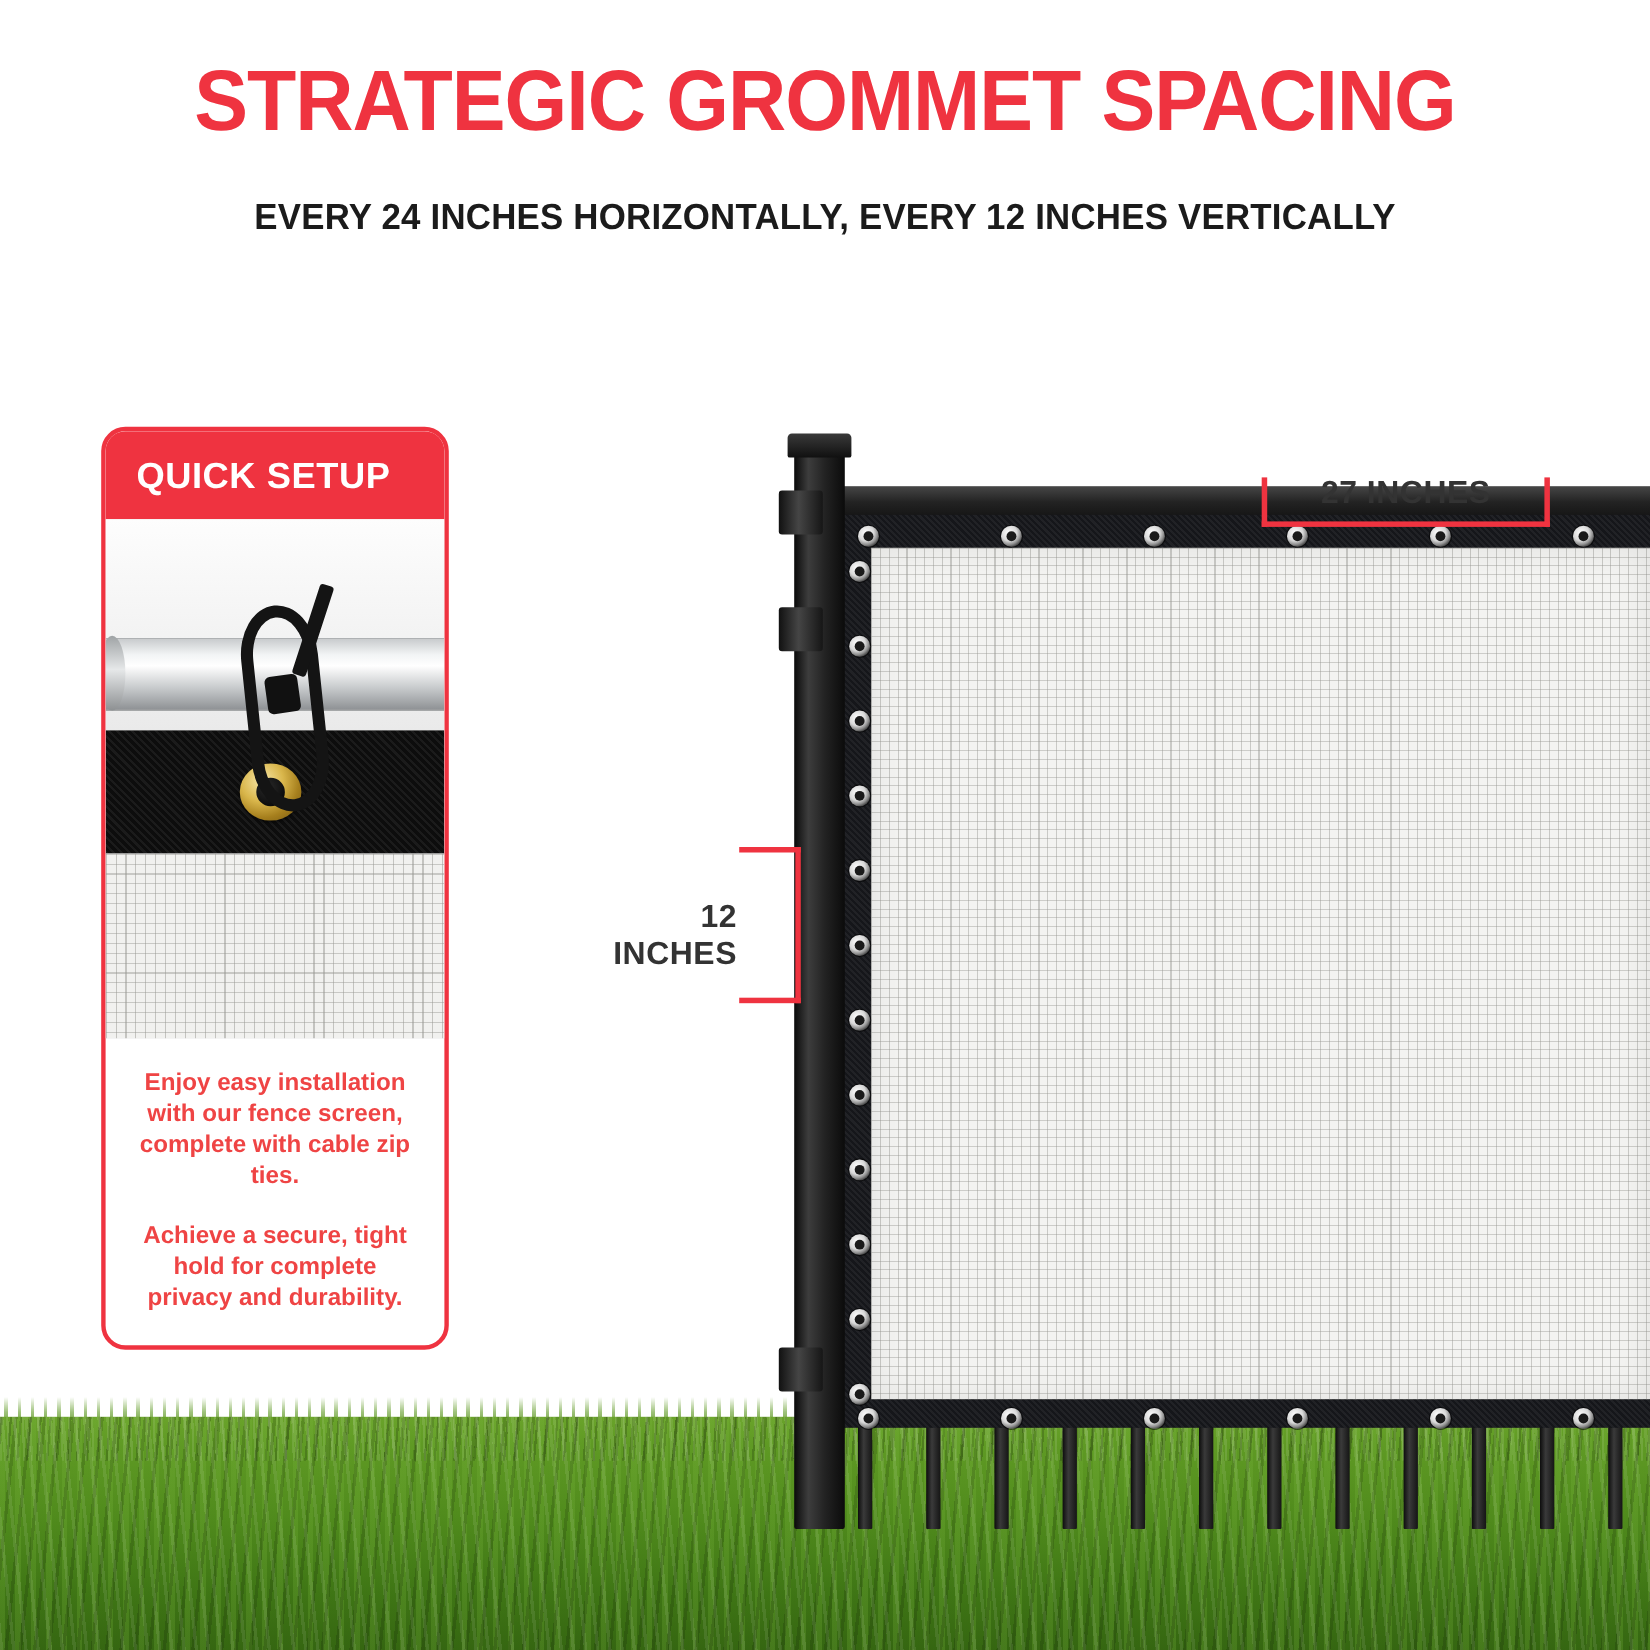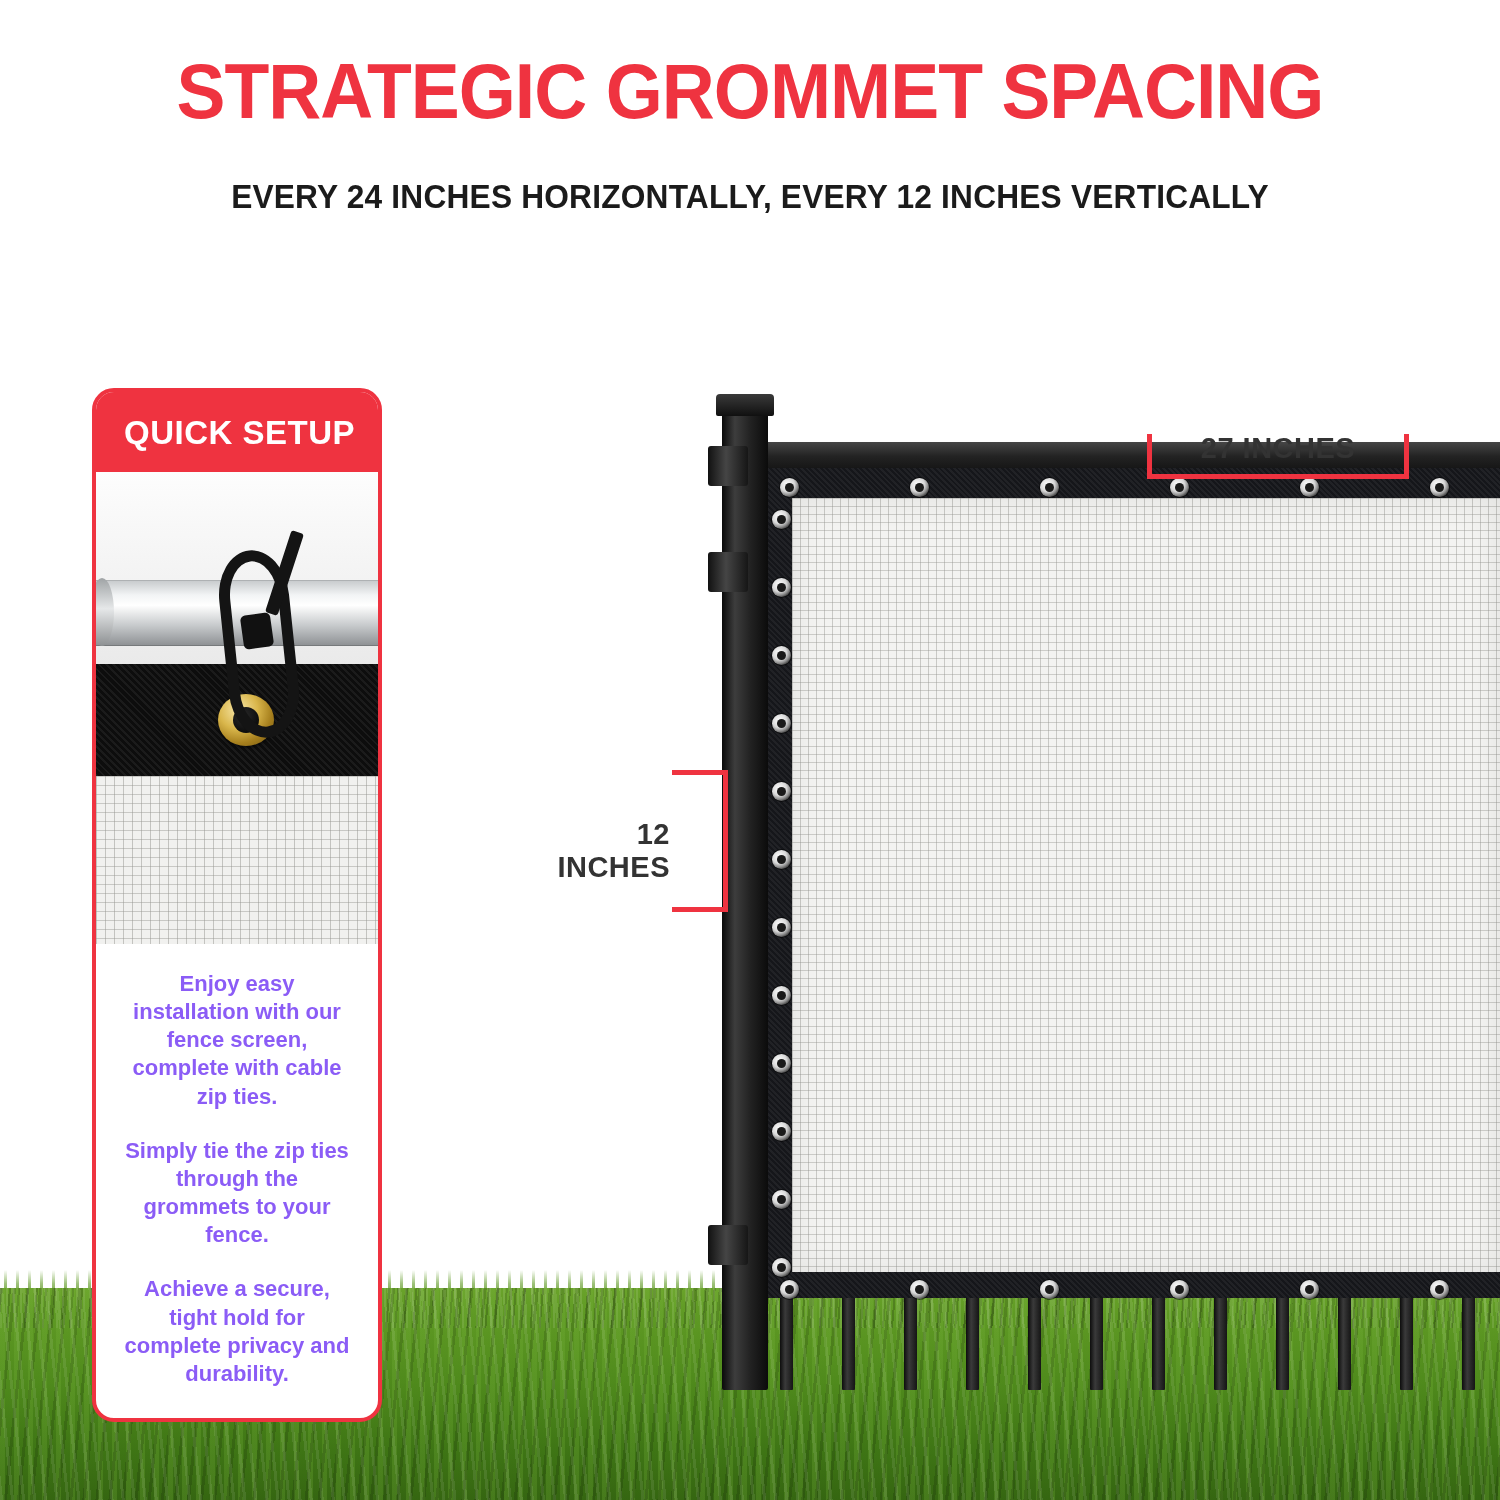--- a/index.html
+++ b/index.html
@@ -261,21 +261,21 @@
     color: #333;
     font-family: "Liberation Sans Narrow", "Liberation Sans", sans-serif;
     letter-spacing: 0.5px;
   }
 
   
   .card {
     position: absolute;
     left: 92px;
     top: 388px;
-    width: 290px;
+    width: 316px;
     background: #ffffff;
     border: 4px solid #ef3340;
     border-radius: 22px;
     overflow: hidden;
     box-sizing: border-box;
   }
   .card-header {
     background: #ef3340;
     color: #ffffff;
     font-size: 33px;
@@ -387,21 +387,21 @@
   }
   .card-body {
     padding: 26px 26px 30px 26px;
     text-align: center;
   }
   .card-body p {
     margin: 0 0 26px 0;
     font-size: 22px;
     line-height: 1.28;
     font-weight: bold;
-    color: #8b5cf6;
+    color: #ef4444;
   }
   .card-body p:last-child { margin-bottom: 0; }
 </style>
 </head>
 <body>
 
 <div class="headline">STRATEGIC GROMMET SPACING</div>
 <div class="subhead">EVERY 24 INCHES HORIZONTALLY, EVERY 12 INCHES VERTICALLY</div>
 
 <div class="grass-top-fringe"></div>
@@ -487,16 +487,15 @@
     <div class="photo-black-band"></div>
     <div class="photo-mesh"></div>
     <div class="brass-grommet"></div>
     <div class="zip-tie"></div>
     <div class="zip-tail"></div>
     <div class="zip-head"></div>
   </div>
 
   <div class="card-body">
     <p>Enjoy easy installation with our fence screen, complete with cable zip ties.</p>
-    <p>Simply tie the zip ties through the grommets to your fence.</p>
     <p>Achieve a secure, tight hold for complete privacy and durability.</p>
   </div>
 </div>
 
 </body></html>

